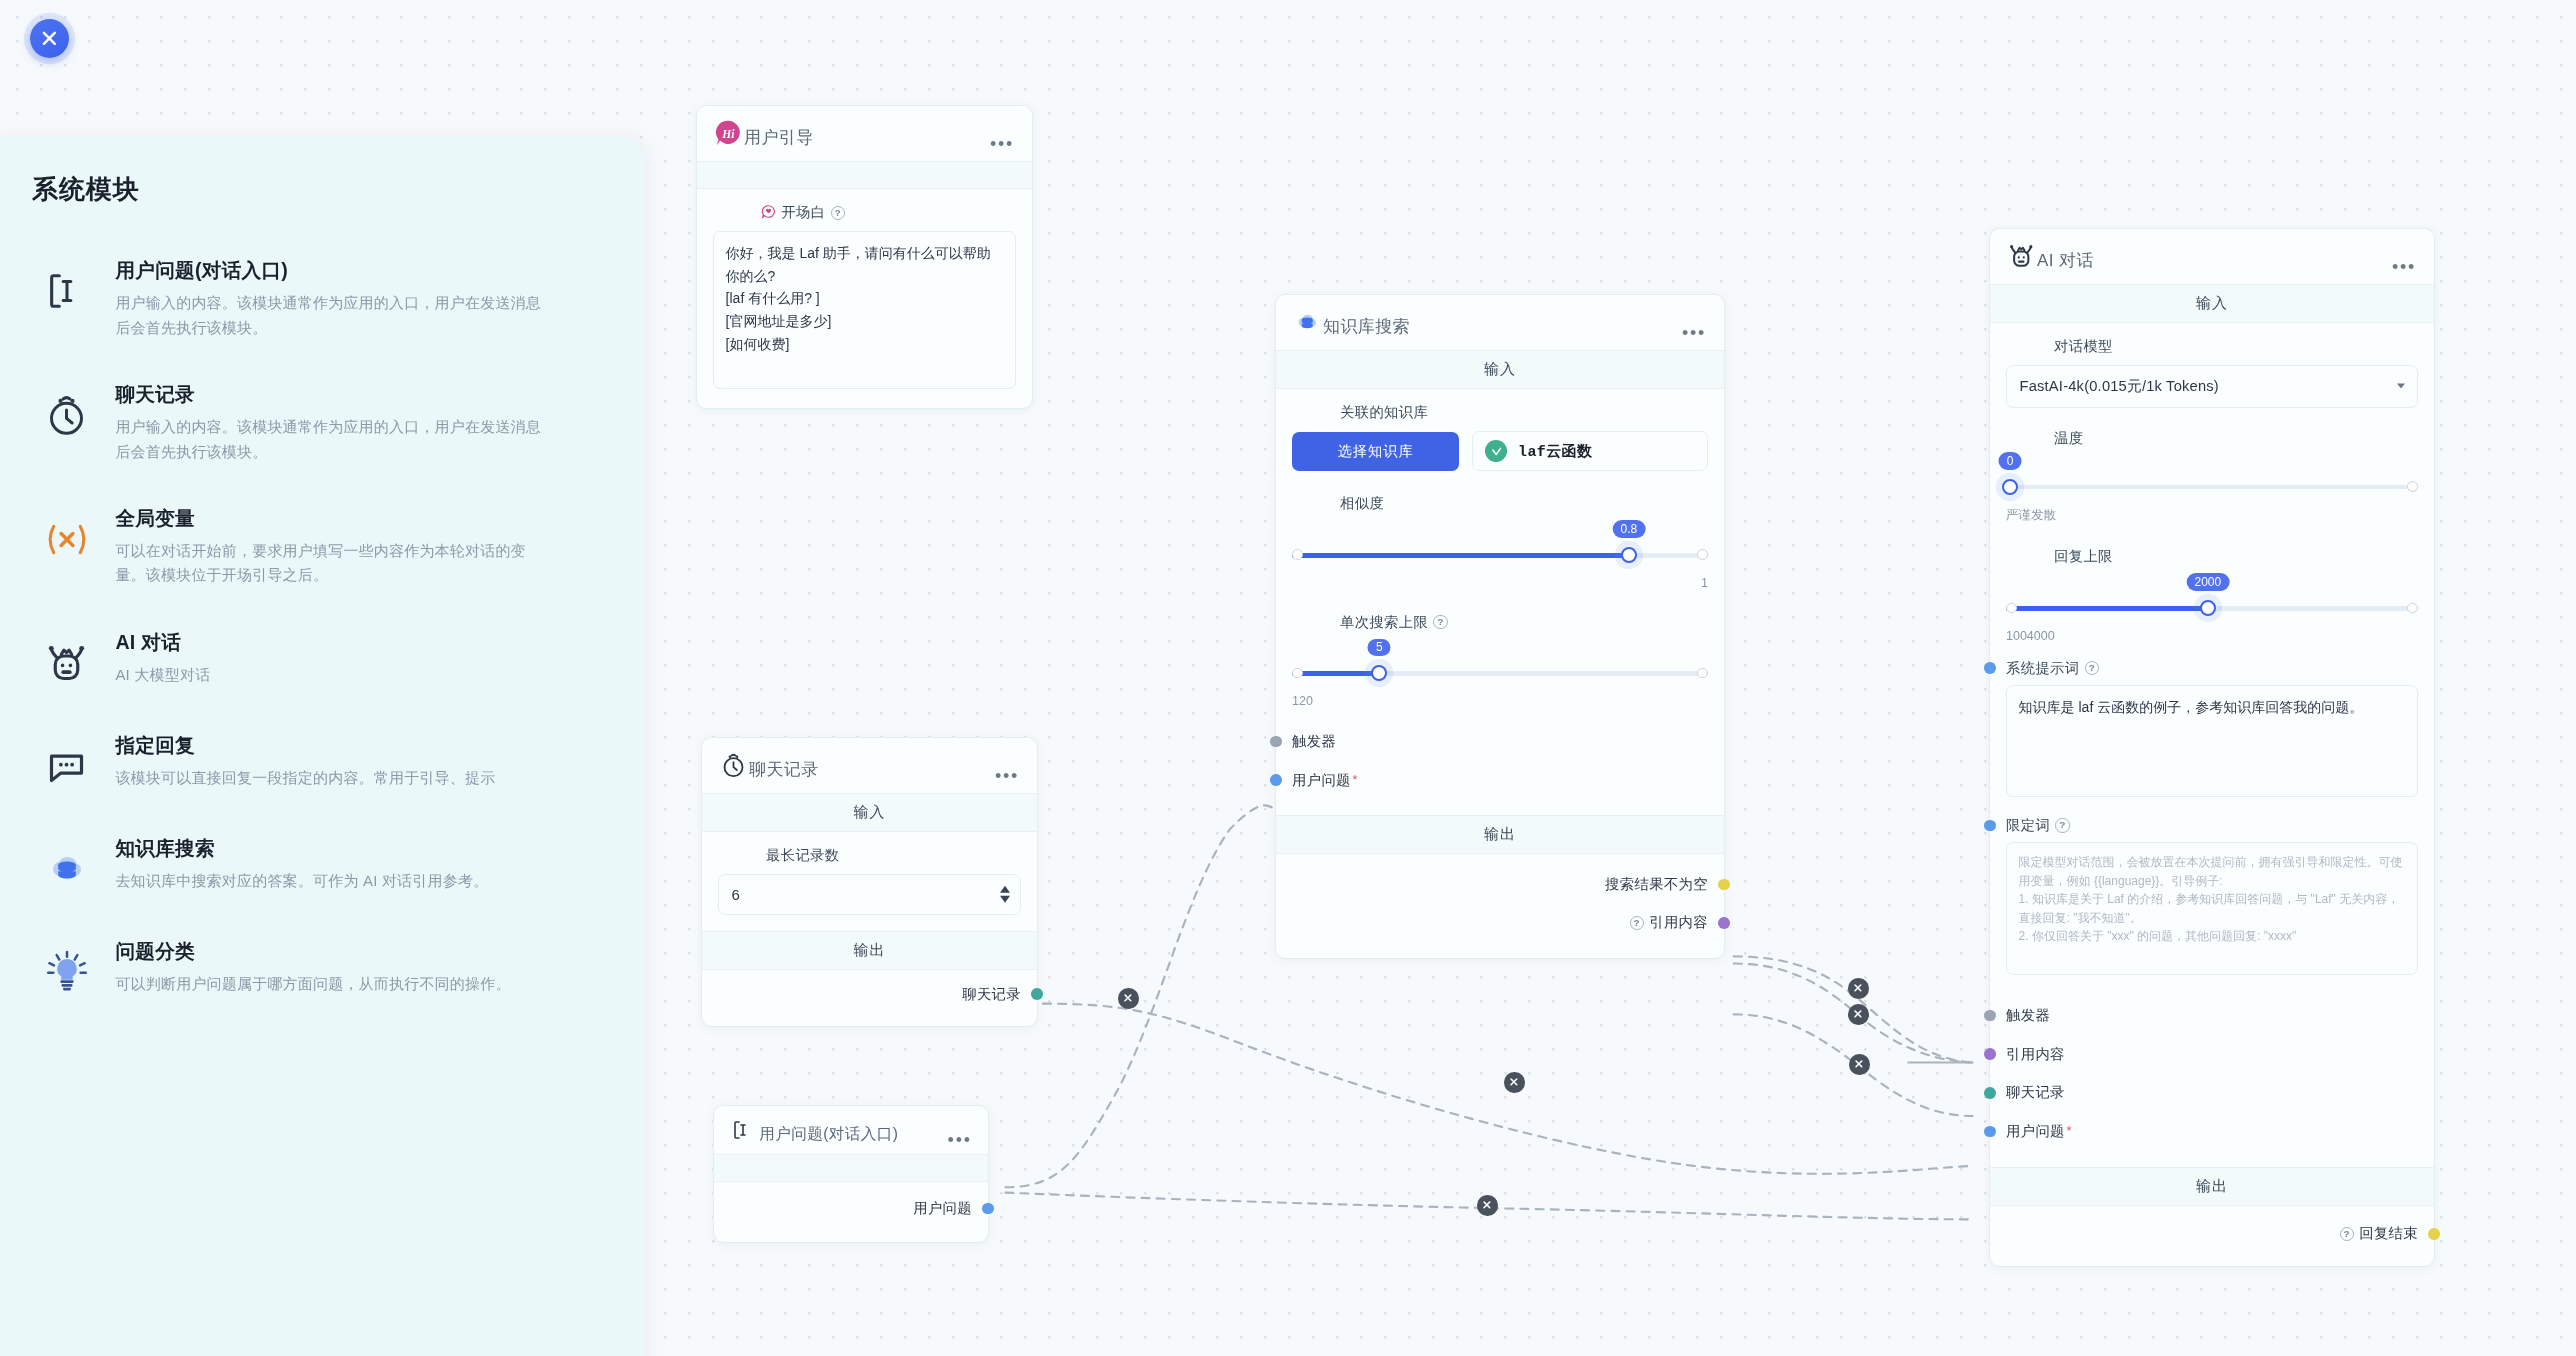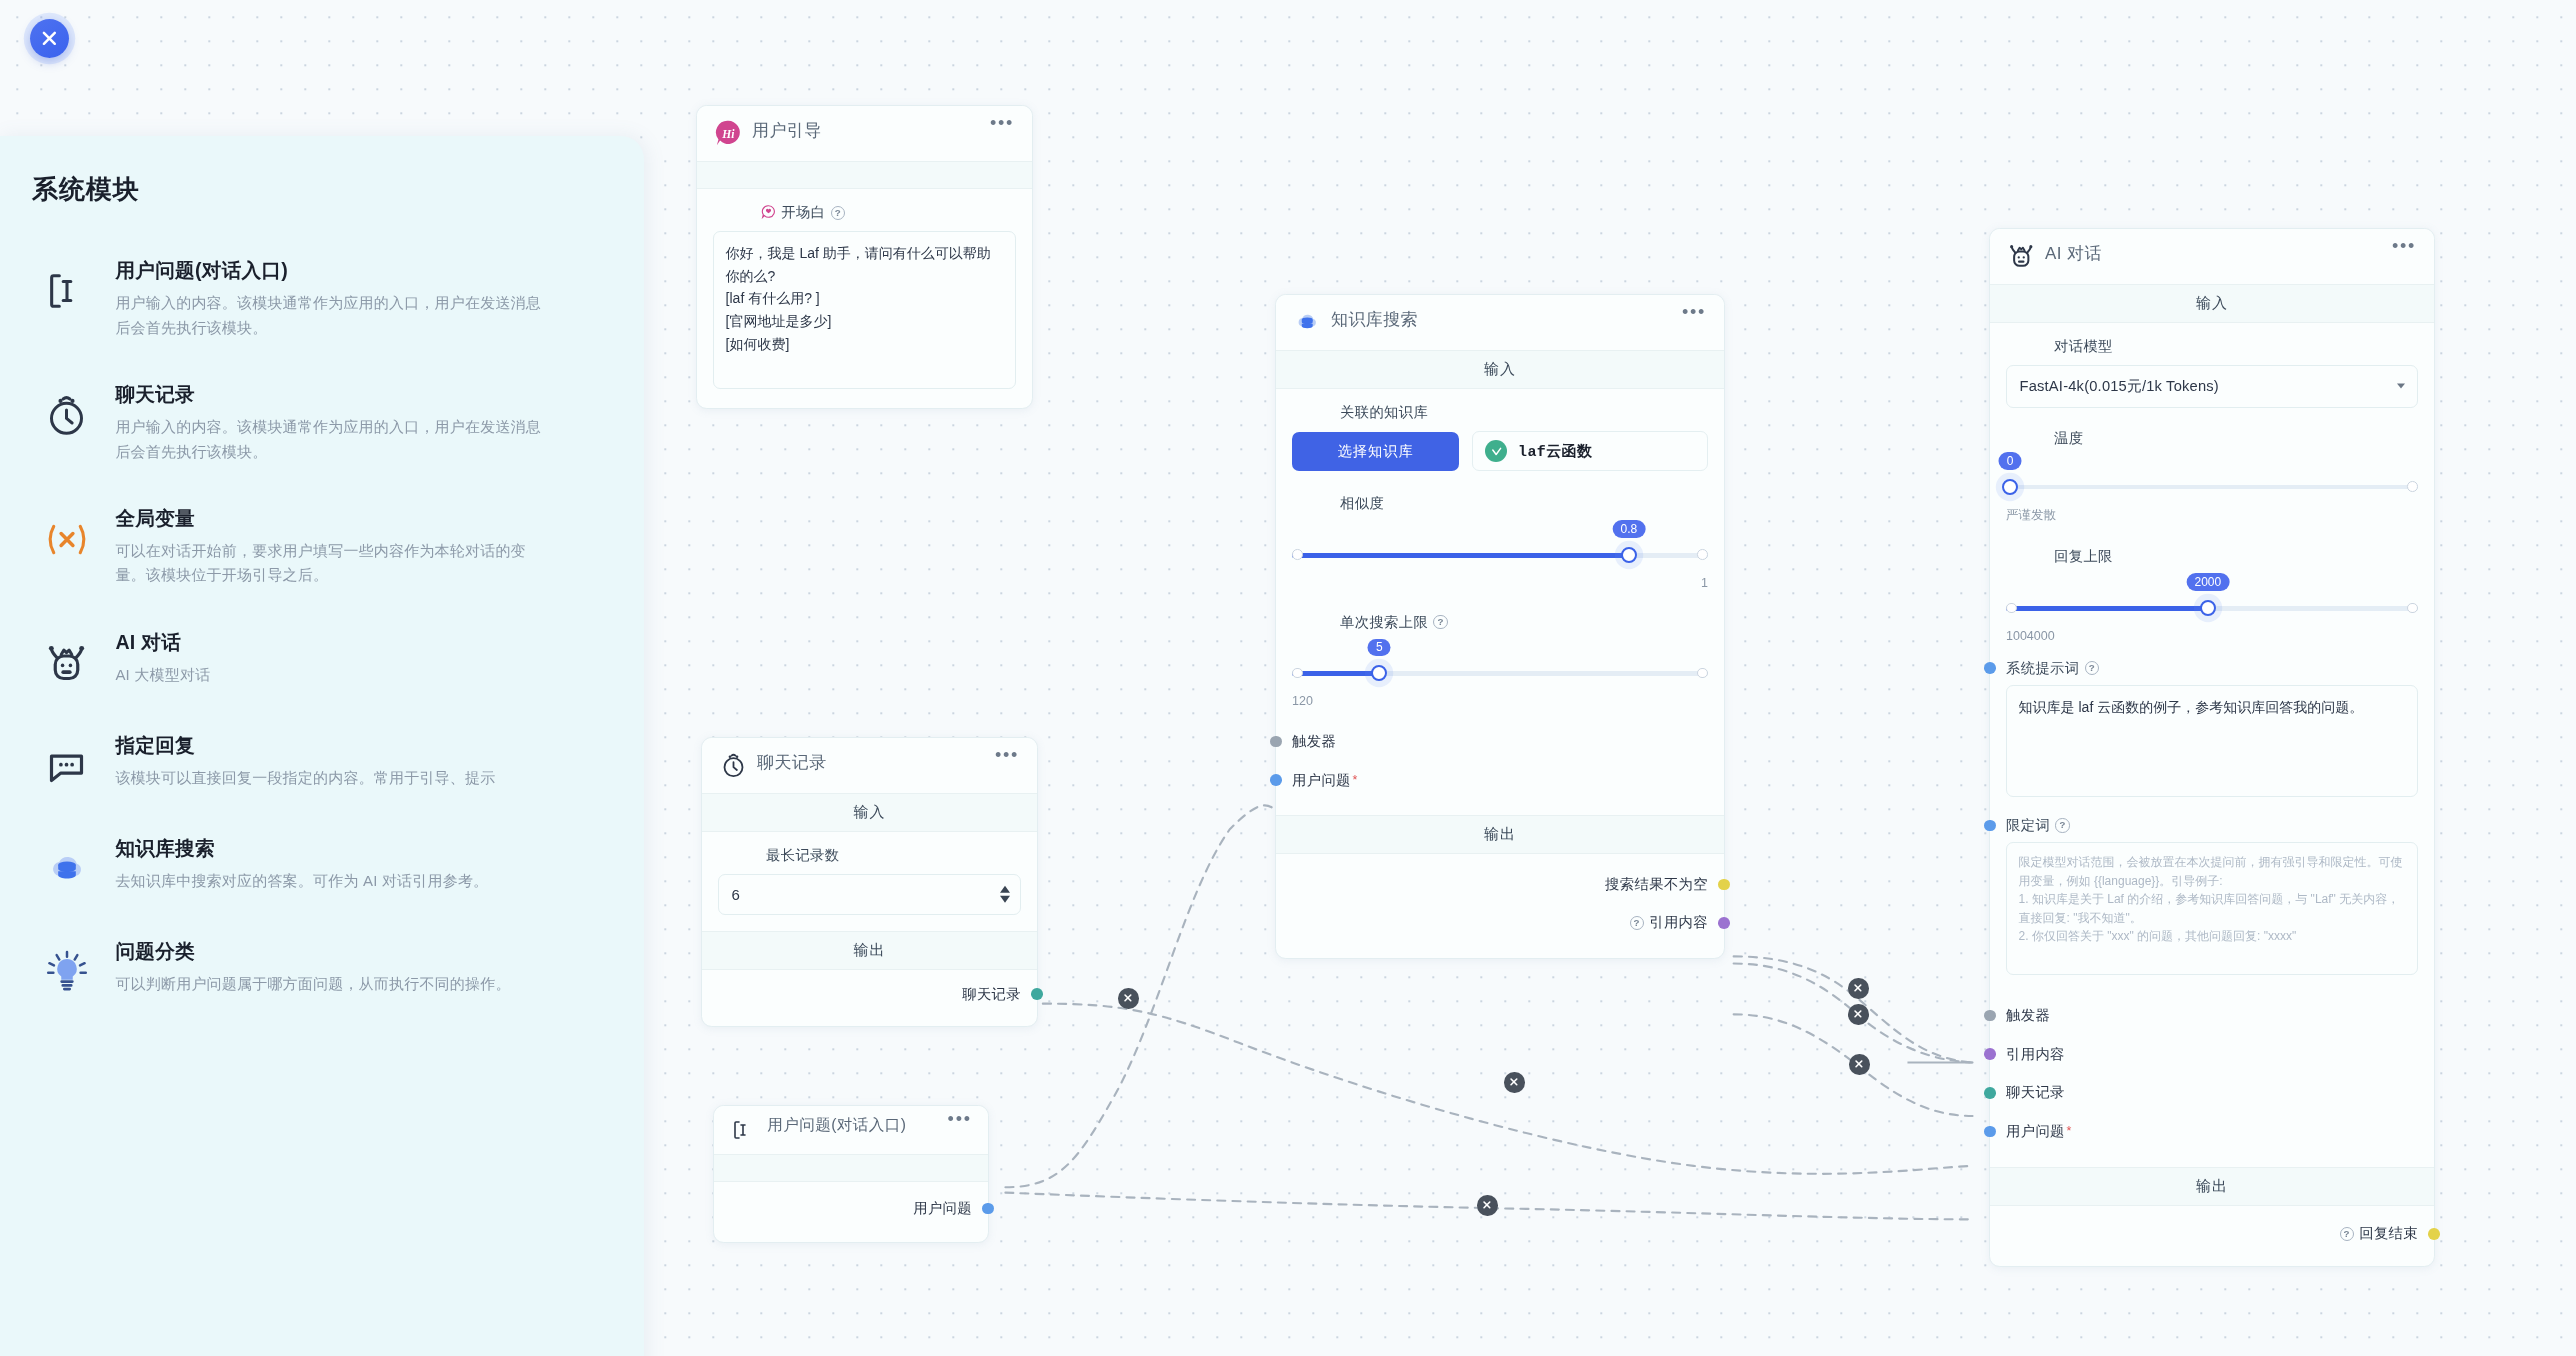--- a/index.html
+++ b/index.html
@@ -71,21 +71,21 @@
   
   .node {
     position:absolute;
     background:#FBFEFE;
     border:0.9px solid #E3EEF1;
     border-radius:10.7px;
     box-shadow:0 1.8px 9px rgba(120,150,175,.10);
     z-index:10;
   }
   .node-head {
-    display:flex; align-items:flex-start; gap:9px;
+    display:flex; align-items:flex-end; gap:1px;
     padding:12.5px 16px 12.5px 16px;
     background:#FBFEFE;
     border-radius:10.7px 10.7px 0 0;
   }
   .node-head .hicon { width:30px; height:30px; display:flex; align-items:center; justify-content:center; }
   .node-title { font-size:17px; color:#5A6878; letter-spacing:0.4px; flex:1; }
   .dots { color:#6D7A8A; font-size:18px; letter-spacing:1.8px; line-height:9px; cursor:pointer; padding:0 1.8px; }
   .sect-bar {
     background:#F3FAFA; border-top:0.9px solid #E8F1F2; border-bottom:0.9px solid #E8F1F2;
     text-align:center; font-size:15px; color:#3C4A5A; padding:9px 0; letter-spacing:0.9px;

